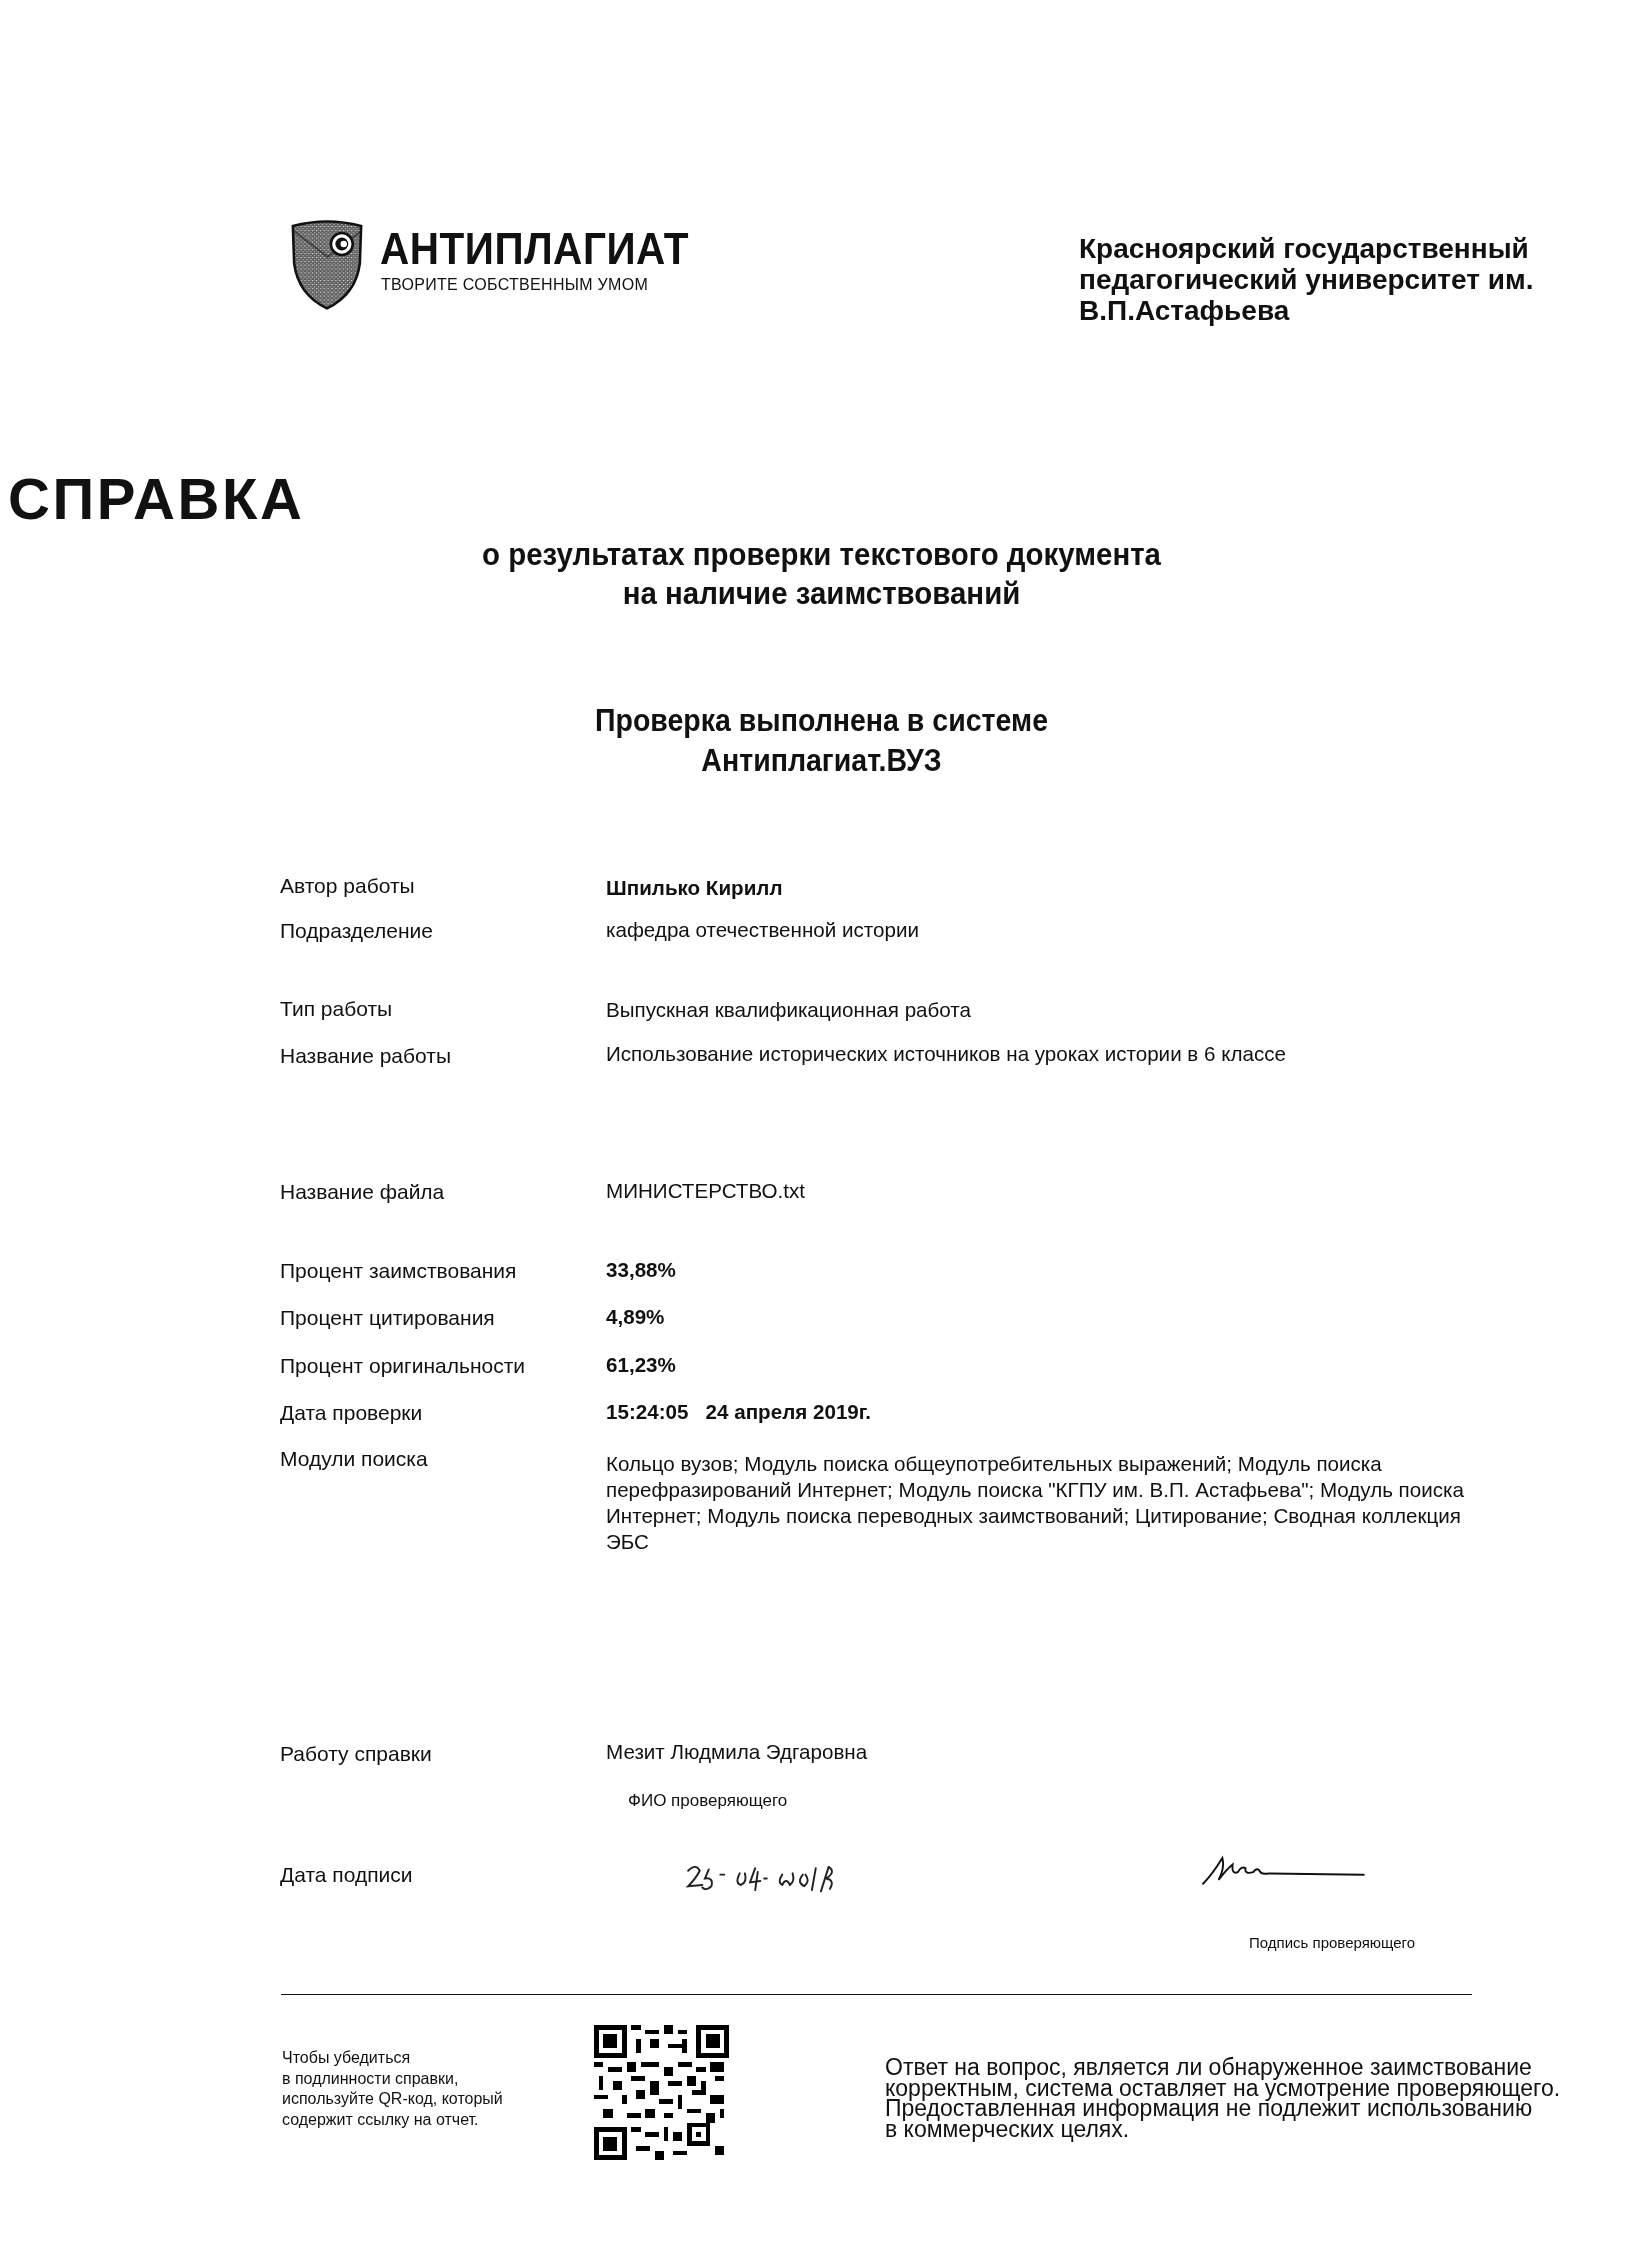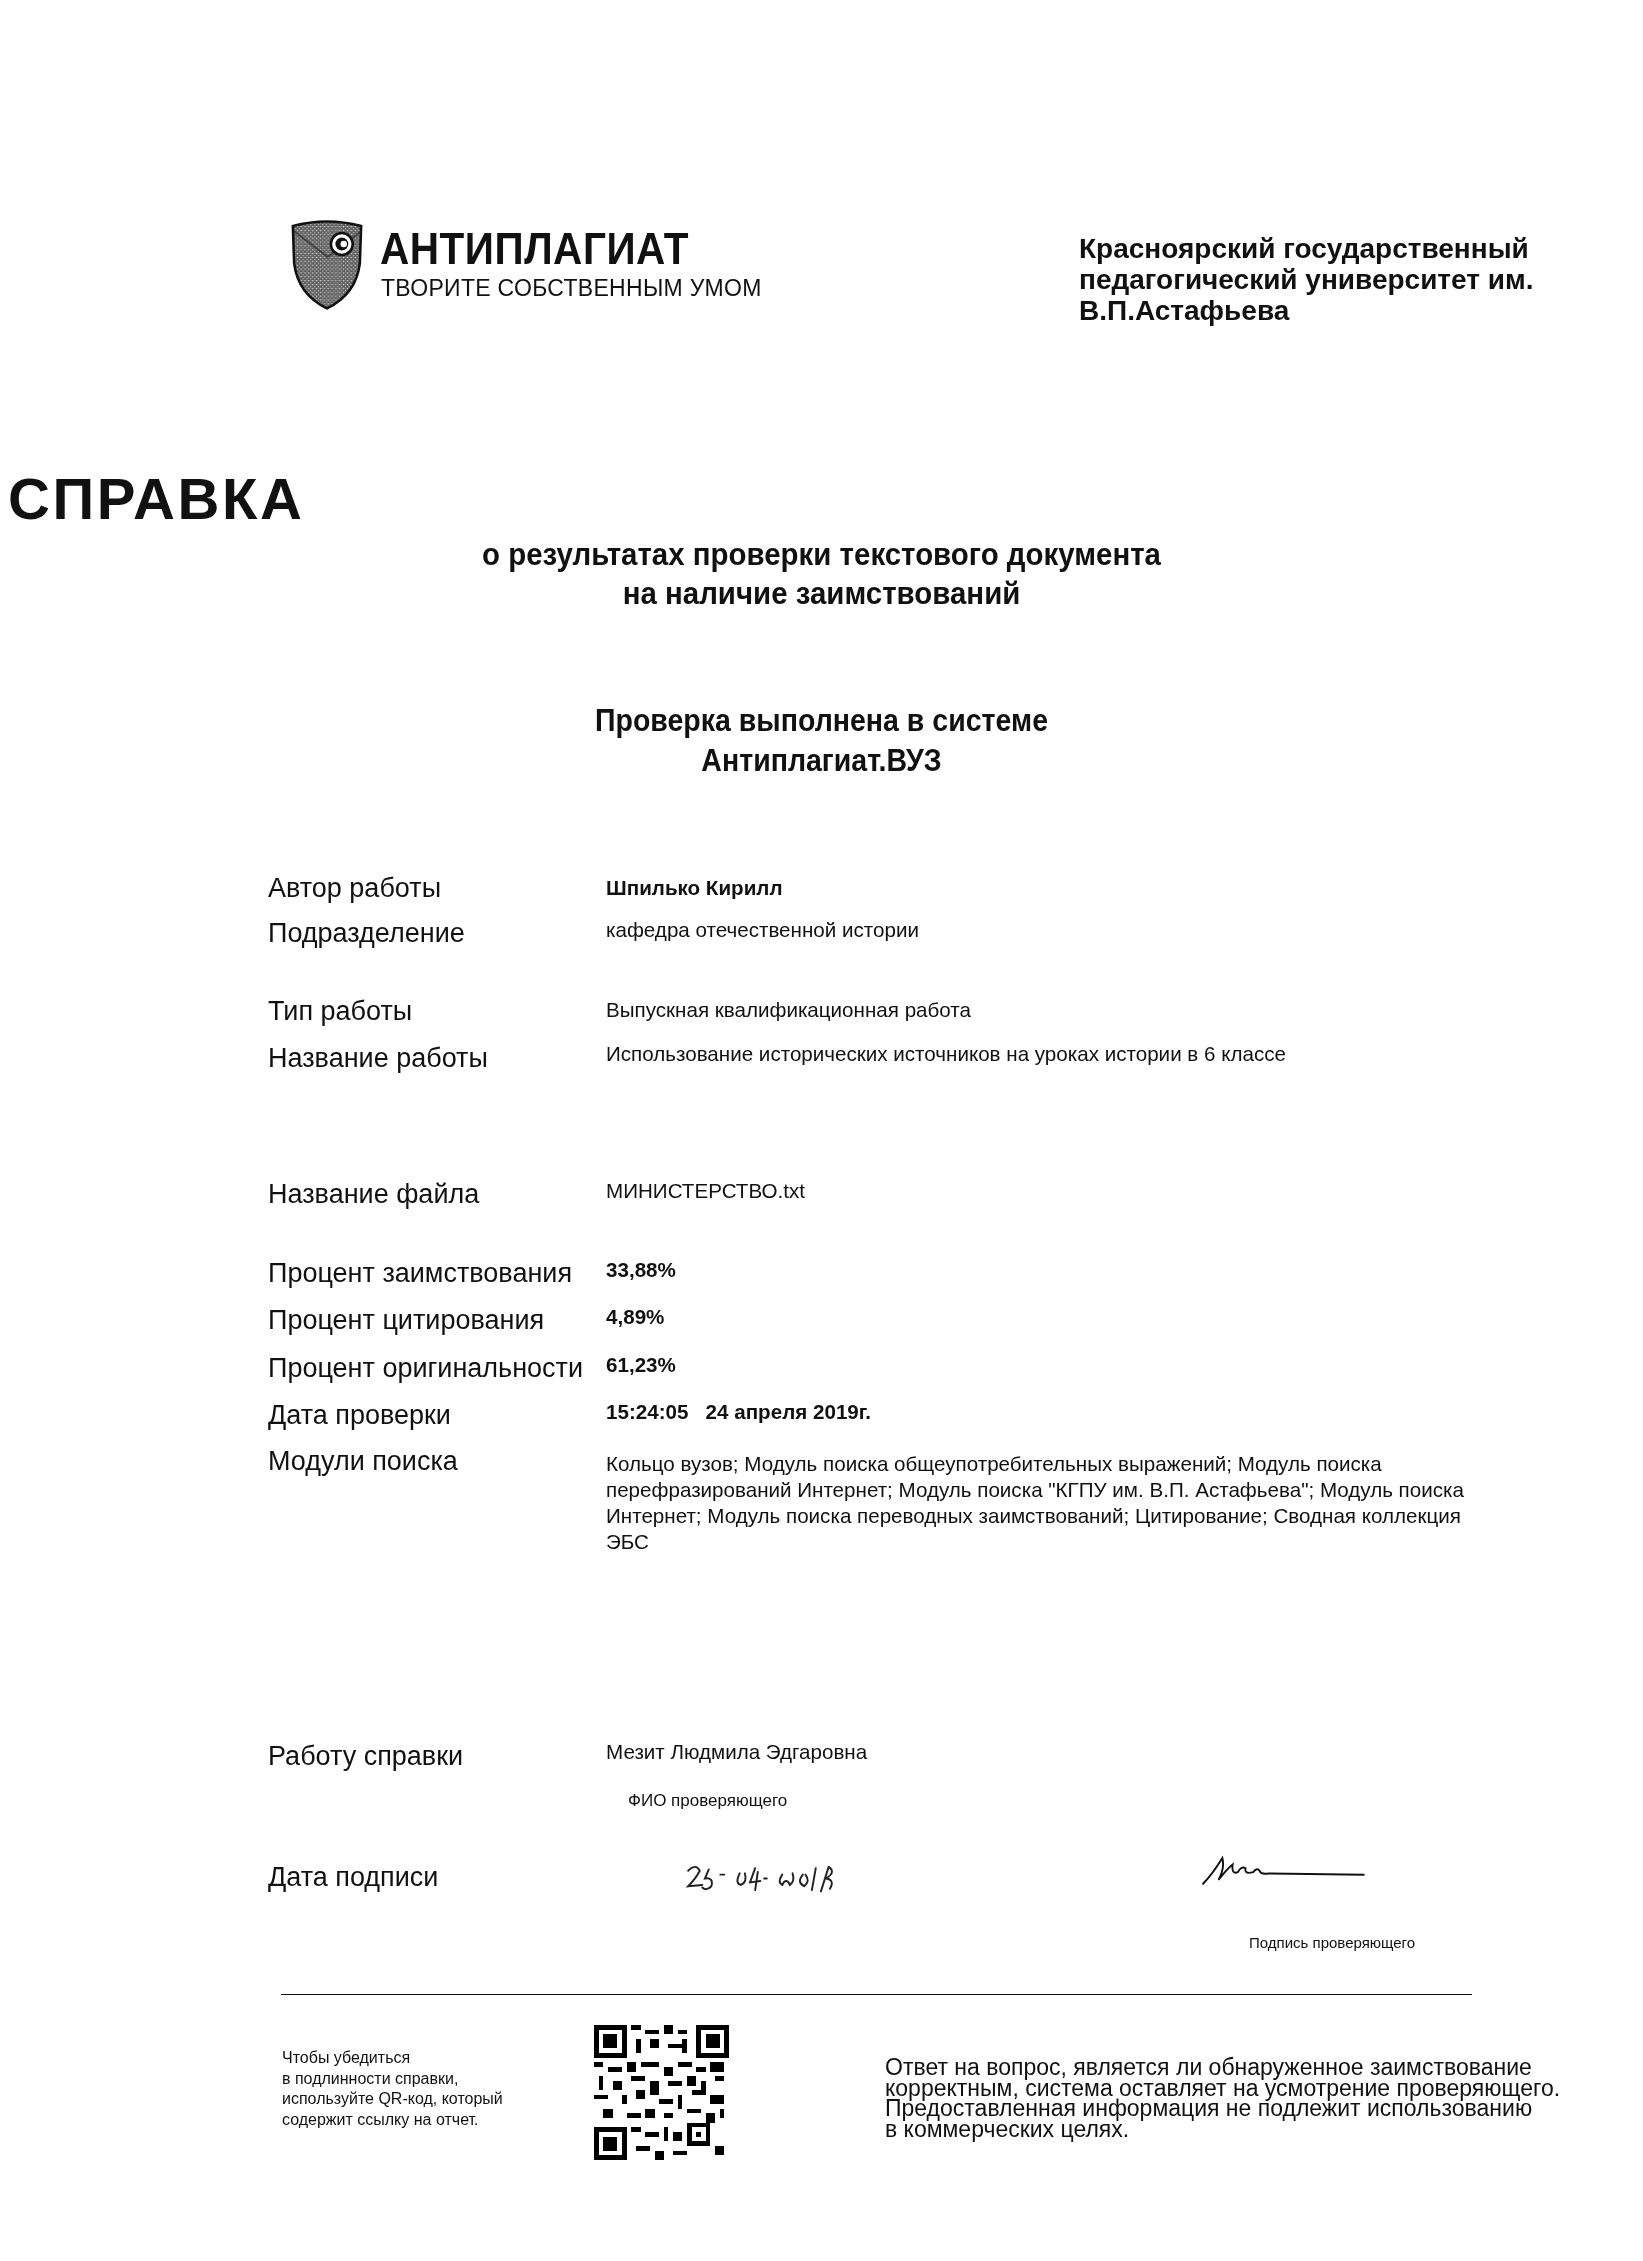--- a/index.html
+++ b/index.html
@@ -5,30 +5,30 @@
     html, body { margin: 0; padding: 0; background: #ffffff; }
     body {
       width: 1643px; height: 2261px; position: relative; overflow: hidden;
       font-family: "Liberation Sans", "DejaVu Sans", sans-serif; color: #111;
     }
     .abs { position: absolute; }
 
     
     .logo-shield { left: 289px; top: 218px; width: 76px; height: 92px; }
     .logo-title { left: 380px; top: 226px; font-size: 45px; font-weight: bold; letter-spacing: 0.6px; line-height: 1; transform: scaleX(0.9); transform-origin: left; }
-    .logo-tagline { left: 381px; top: 277px; font-size: 23px; line-height: 1; letter-spacing: 0.3px; }
+    .logo-tagline { left: 381px; top: 277px; font-size: 16px; line-height: 1; letter-spacing: 0.3px; }
     .org-name { left: 1079px; top: 233px; font-size: 28px; font-weight: bold; line-height: 31px; }
 
     
     .title-main { left: 8px; width: 1643px; top: 470px; text-align: left; font-size: 58px; font-weight: bold; letter-spacing: 2.6px; line-height: 1; }
     .title-sub { left: 0; width: 1643px; top: 535px; text-align: center; font-size: 32px; font-weight: bold; line-height: 39px; transform: scaleX(0.92); }
     .system-line { left: 0; width: 1643px; top: 701px; text-align: center; font-size: 31px; font-weight: bold; line-height: 40px; transform: scaleX(0.92); }
 
     
-    .label { left: 268px; font-size: 27px; line-height: 1; }
+    .label { left: 280px; font-size: 21px; line-height: 1; }
     .value { left: 606px; font-size: 20.6px; line-height: 1; }
     .bold { font-weight: bold; }
     .modules { left: 606px; top: 1451px; width: 889px; font-size: 20.6px; line-height: 26px; }
     .fio-caption { left: 628px; top: 1791px; font-size: 17px; }
     .sign-caption { left: 1249px; top: 1919px; font-size: 15px; margin-top: 15px; }
 
     .hw-date { left: 683px; top: 1859px; width: 232px; height: 39px; }
     .hw-sign { left: 1199px; top: 1849px; width: 174px; height: 45px; }
 
     .divider { left: 281px; top: 1994px; width: 1191px; height: 0; border-top: 1.9px solid #111; }

